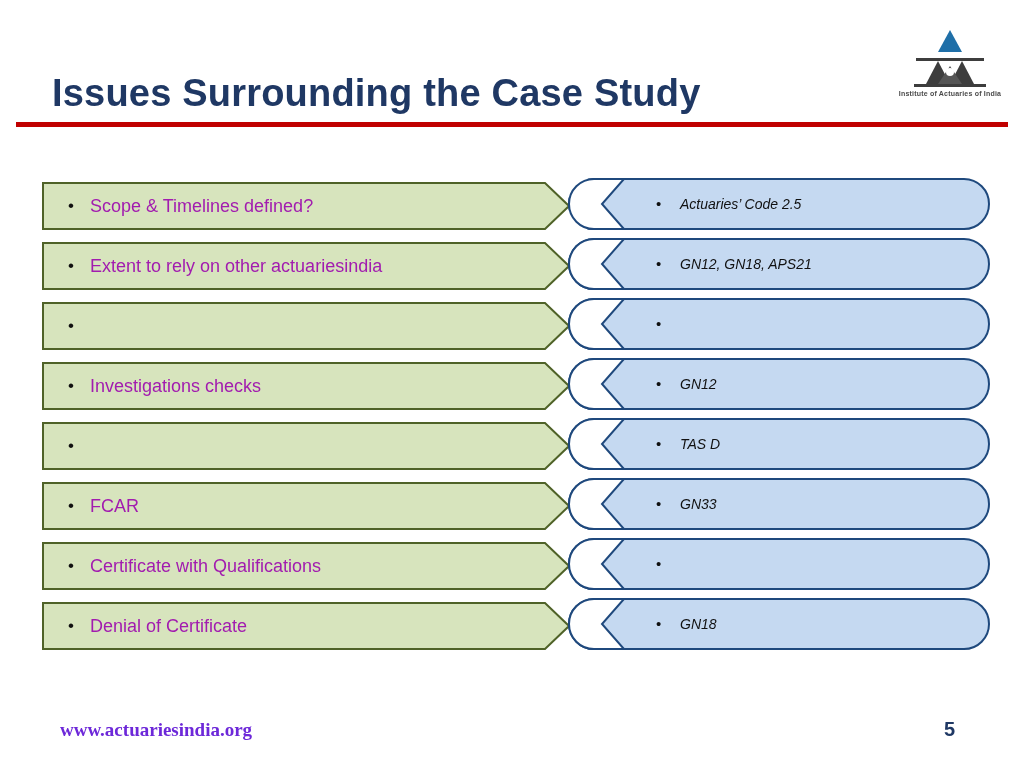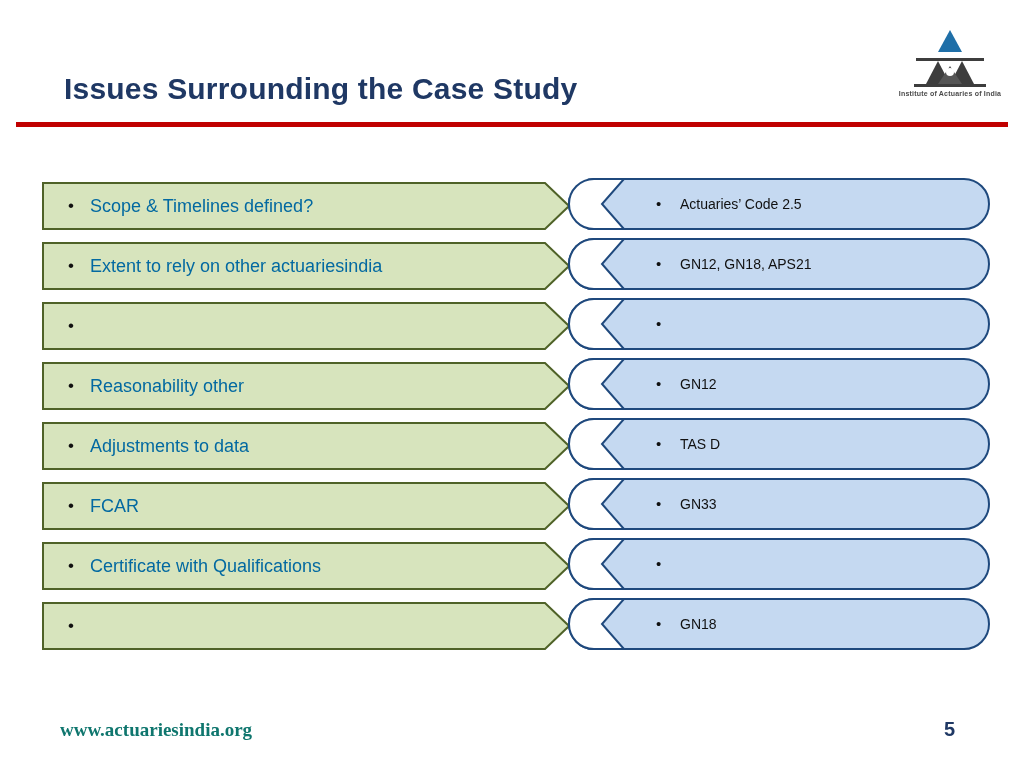--- a/index.html
+++ b/index.html
@@ -11,23 +11,23 @@
     width: 1024px;
     height: 768px;
     position: relative;
     font-family: "Liberation Sans", sans-serif;
     overflow: hidden;
   }
 
   
   .slide-title {
     position: absolute;
-    left: 64px;
+    left: 52px;
     top: 72px;
-    font-size: 30px;
+    font-size: 38px;
     font-weight: bold;
     color: #1F3864;
     letter-spacing: 0.2px;
     white-space: nowrap;
   }
   .title-rule {
     position: absolute;
     left: 16px;
     top: 122px;
     width: 992px;
@@ -81,21 +81,21 @@
     left: 0;
     top: 0;
   }
   .chevron-text {
     position: absolute;
     left: 48px;
     top: 0;
     height: 48px;
     line-height: 48px;
     font-size: 18px;
-    color: #0369a1;
+    color: #a21caf;
     white-space: nowrap;
   }
   .chevron-bullet {
     position: absolute;
     left: 26px;
     top: 0;
     height: 48px;
     line-height: 48px;
     font-size: 17px;
     color: #111111;
@@ -114,20 +114,21 @@
     left: 0;
     top: 0;
   }
   .pill-text {
     position: absolute;
     left: 112px;
     top: 0;
     height: 44px;
     line-height: 52px;
     font-size: 14px;
+    font-style: italic;
     color: #111111;
     white-space: nowrap;
   }
   .pill-bullet {
     position: absolute;
     left: 88px;
     top: 0;
     height: 52px;
     line-height: 52px;
     font-size: 15px;
@@ -135,21 +136,21 @@
   }
 
   
   .footer-url {
     position: absolute;
     left: 60px;
     top: 719px;
     font-family: "Liberation Serif", serif;
     font-size: 19px;
     font-weight: bold;
-    color: #0f766e;
+    color: #6d28d9;
   }
   .page-number {
     position: absolute;
     left: 944px;
     top: 718px;
     font-size: 20px;
     font-weight: bold;
     color: #1F3864;
   }
 </style>
@@ -226,39 +227,38 @@
       <span class="pill-bullet">•</span>
     </div>
   </div>
 
   <div class="row">
     <div class="chevron">
       <svg width="528" height="48" viewBox="0 0 528 48">
         <polygon points="1,1 503,1 527,24 503,47 1,47" fill="#D7E4BD" stroke="#4F6228" stroke-width="2"></polygon>
       </svg>
       <span class="chevron-bullet">•</span>
-      <span class="chevron-text">Reasonability other</span>
+      <span class="chevron-text">Investigations checks</span>
     </div>
     <div class="pill">
       <svg width="422" height="52" viewBox="0 0 422 52">
         <path d="M26,1 H396 A25,25 0 0 1 396,51 H26 A25,25 0 0 1 26,1 Z" fill="#C5D9F1" stroke="#1F497D" stroke-width="2"></path>
         <path d="M26,1 H56 L34,26 L56,51 H26 A25,25 0 0 1 26,1 Z" fill="#ffffff" stroke="#1F497D" stroke-width="2"></path>
       </svg>
       <span class="pill-bullet">•</span>
       <span class="pill-text">GN12</span>
     </div>
   </div>
 
   <div class="row">
     <div class="chevron">
       <svg width="528" height="48" viewBox="0 0 528 48">
         <polygon points="1,1 503,1 527,24 503,47 1,47" fill="#D7E4BD" stroke="#4F6228" stroke-width="2"></polygon>
       </svg>
       <span class="chevron-bullet">•</span>
-      <span class="chevron-text">Adjustments to data</span>
     </div>
     <div class="pill">
       <svg width="422" height="52" viewBox="0 0 422 52">
         <path d="M26,1 H396 A25,25 0 0 1 396,51 H26 A25,25 0 0 1 26,1 Z" fill="#C5D9F1" stroke="#1F497D" stroke-width="2"></path>
         <path d="M26,1 H56 L34,26 L56,51 H26 A25,25 0 0 1 26,1 Z" fill="#ffffff" stroke="#1F497D" stroke-width="2"></path>
       </svg>
       <span class="pill-bullet">•</span>
       <span class="pill-text">TAS D</span>
     </div>
   </div>
@@ -297,20 +297,21 @@
       <span class="pill-bullet">•</span>
     </div>
   </div>
 
   <div class="row">
     <div class="chevron">
       <svg width="528" height="48" viewBox="0 0 528 48">
         <polygon points="1,1 503,1 527,24 503,47 1,47" fill="#D7E4BD" stroke="#4F6228" stroke-width="2"></polygon>
       </svg>
       <span class="chevron-bullet">•</span>
+      <span class="chevron-text">Denial of Certificate</span>
     </div>
     <div class="pill">
       <svg width="422" height="52" viewBox="0 0 422 52">
         <path d="M26,1 H396 A25,25 0 0 1 396,51 H26 A25,25 0 0 1 26,1 Z" fill="#C5D9F1" stroke="#1F497D" stroke-width="2"></path>
         <path d="M26,1 H56 L34,26 L56,51 H26 A25,25 0 0 1 26,1 Z" fill="#ffffff" stroke="#1F497D" stroke-width="2"></path>
       </svg>
       <span class="pill-bullet">•</span>
       <span class="pill-text">GN18</span>
     </div>
   </div>

